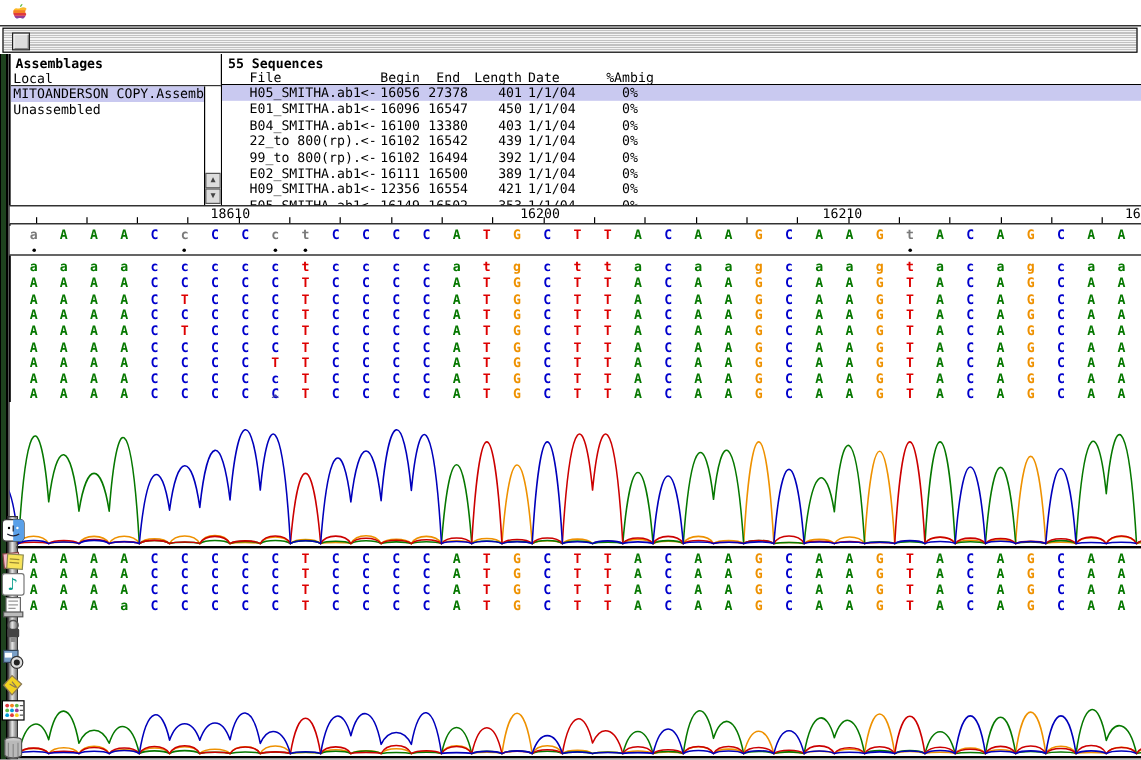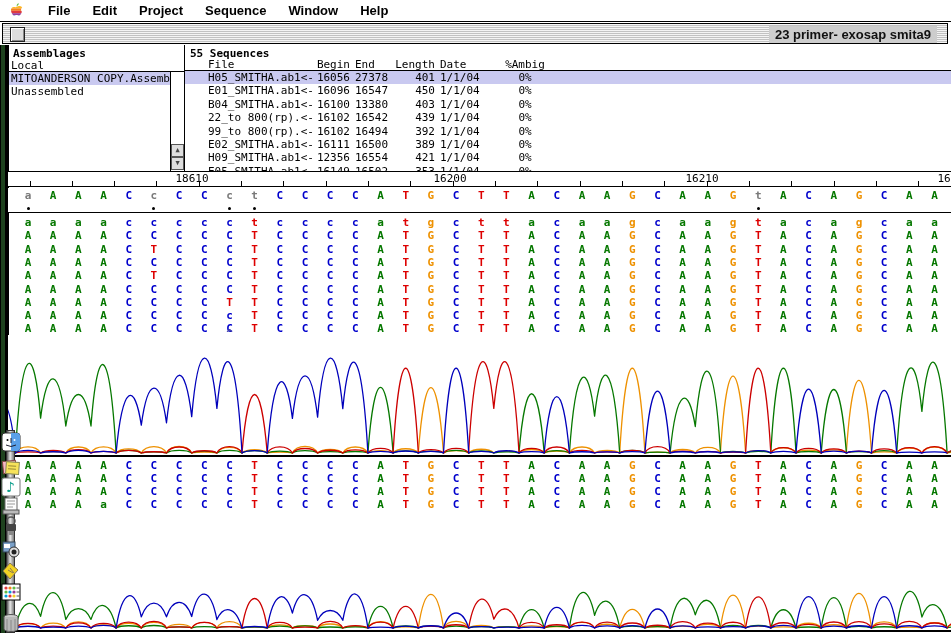--- a/index.html
+++ b/index.html
@@ -37,21 +37,21 @@
   .scroll-btn{position:absolute;left:0;width:13px;height:13px;background:#ddd;border:1px solid #555;
             box-sizing:border-box;font-size:7px;line-height:11px;text-align:center;color:#444;}
   #sequences{position:absolute;left:185px;top:45px;width:766px;height:127px;background:#fff;overflow:hidden;}
   #sequences .hdr{position:absolute;left:5px;top:2px;font:bold 11px "DejaVu Sans Mono",monospace;}
   #sequences .hline{position:absolute;left:0;top:25px;width:766px;height:1px;background:#000;}
   .seq-hdr-row{position:absolute;left:0;top:13px;width:766px;height:12px;font:11px "DejaVu Sans Mono",monospace;}
   .seq-row{position:absolute;left:0;width:766px;height:13.4px;font:11px "DejaVu Sans Mono",monospace;line-height:13.4px;}
   .seq-row span,.seq-hdr-row span{position:absolute;white-space:nowrap;}
   .c-file{left:23px;}
   .c-begin{left:103px;width:62px;text-align:right;}
-  .c-end{left:170px;width:37px;text-align:left;}
+  .c-end{left:170px;width:37px;text-align:center;}
   .c-length{left:210px;width:40px;text-align:right;}
   .c-date{left:255px;}
   .c-ambig{left:310px;width:60px;text-align:center;}
   
   #ruler{position:absolute;left:8px;top:171px;width:943px;height:16px;background:#fff;
          border-top:1px solid #000;border-bottom:1px solid #000;box-sizing:border-box;}
   .ruler-label{position:absolute;top:0;font:11px "DejaVu Sans Mono",monospace;transform:translateX(-50%);}
   .tick{position:absolute;bottom:0;width:1px;height:5px;background:#000;}
   
   #consensus-pane{position:absolute;left:8px;top:188px;width:943px;height:25px;border-bottom:1px solid #000;box-sizing:border-box;background:#fff;}
@@ -76,26 +76,24 @@
         <g clip-path="url(#ap)">
           <rect x="0" y="0" width="13" height="3" fill="#61bb46"></rect>
           <rect x="0" y="3" width="13" height="2.4" fill="#fdb827"></rect>
           <rect x="0" y="5.4" width="13" height="2.4" fill="#f5821f"></rect>
           <rect x="0" y="7.8" width="13" height="2.4" fill="#e03a3e"></rect>
           <rect x="0" y="10.2" width="13" height="2.4" fill="#963d97"></rect>
           <rect x="0" y="12.6" width="13" height="2.4" fill="#009ddc"></rect>
         </g>
       </svg>
     </span>
-    <span id="menu-items"><span class="menu-item">File</span><span class="menu-item">Edit</span><span class="menu-item">Project</span><span class="menu-item">Sequence</span><span class="menu-item">Window</span><span class="menu-item">Help</span></span>
   </div>
 
   <div id="titlebar">
     <div id="closebox"></div>
-    <div id="window-title">23 primer- exosap smita9</div>
   </div>
 
   <div id="green-strip"></div>
   <div id="content-frame"></div>
 
   <div id="assemblages">
     <div class="hdr">Assemblages</div>
     <div class="sub">Local</div>
     <div class="hline"></div>
     <div id="asm-list">

